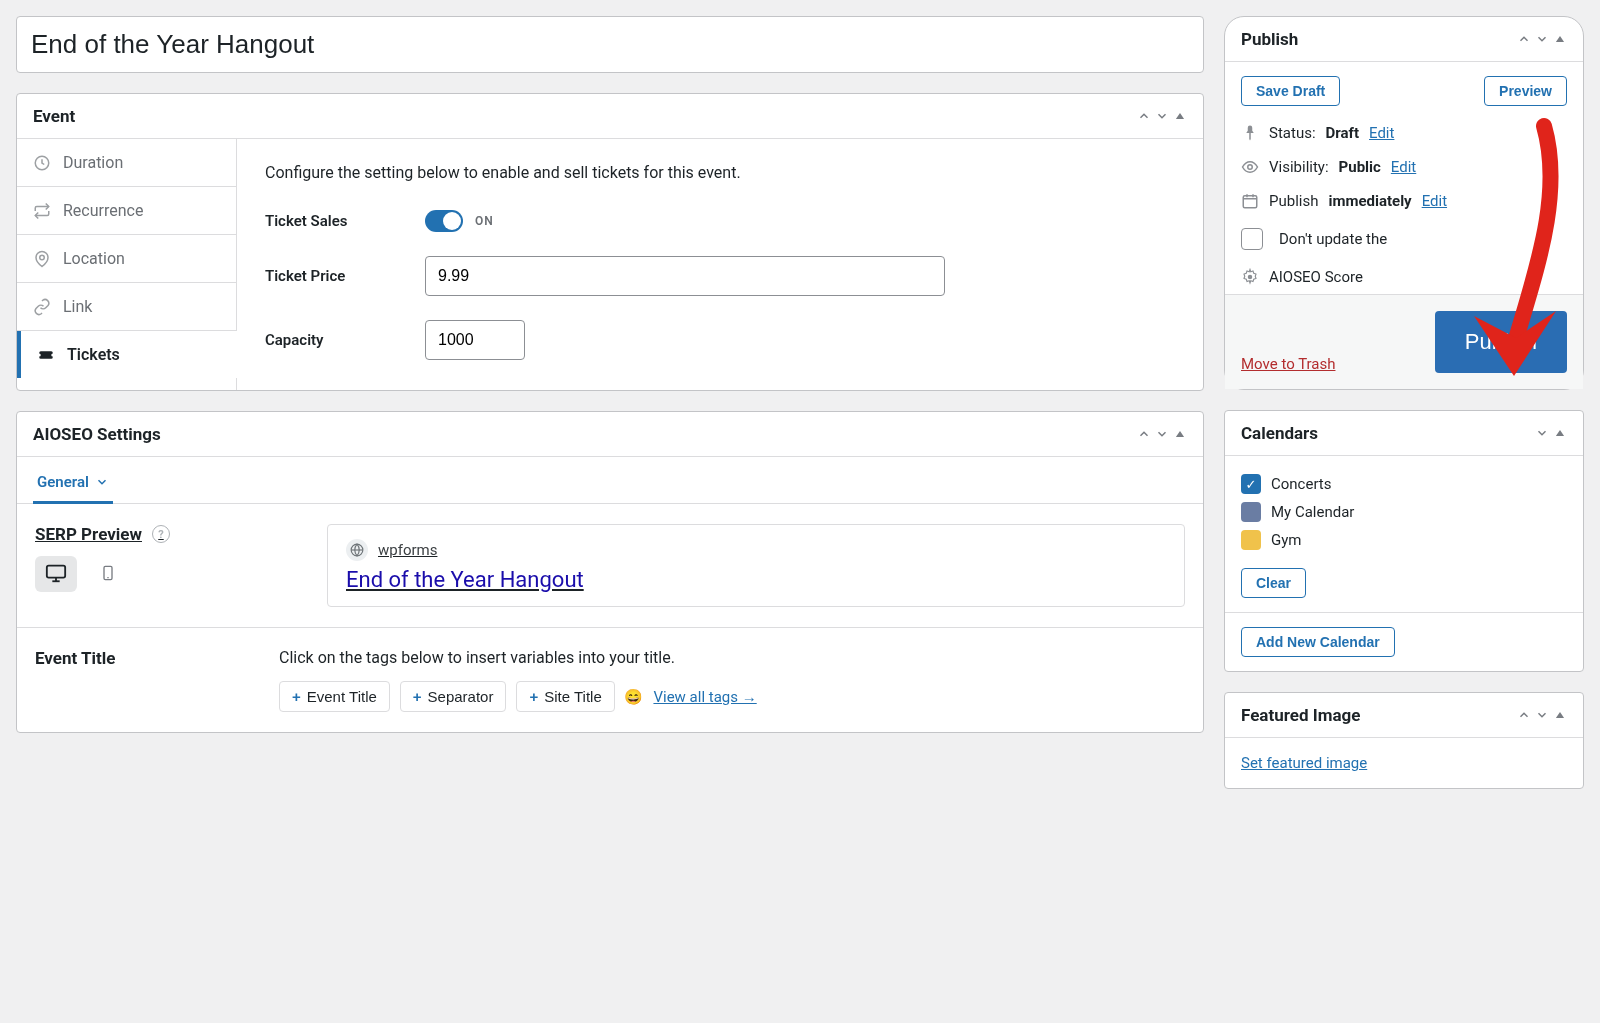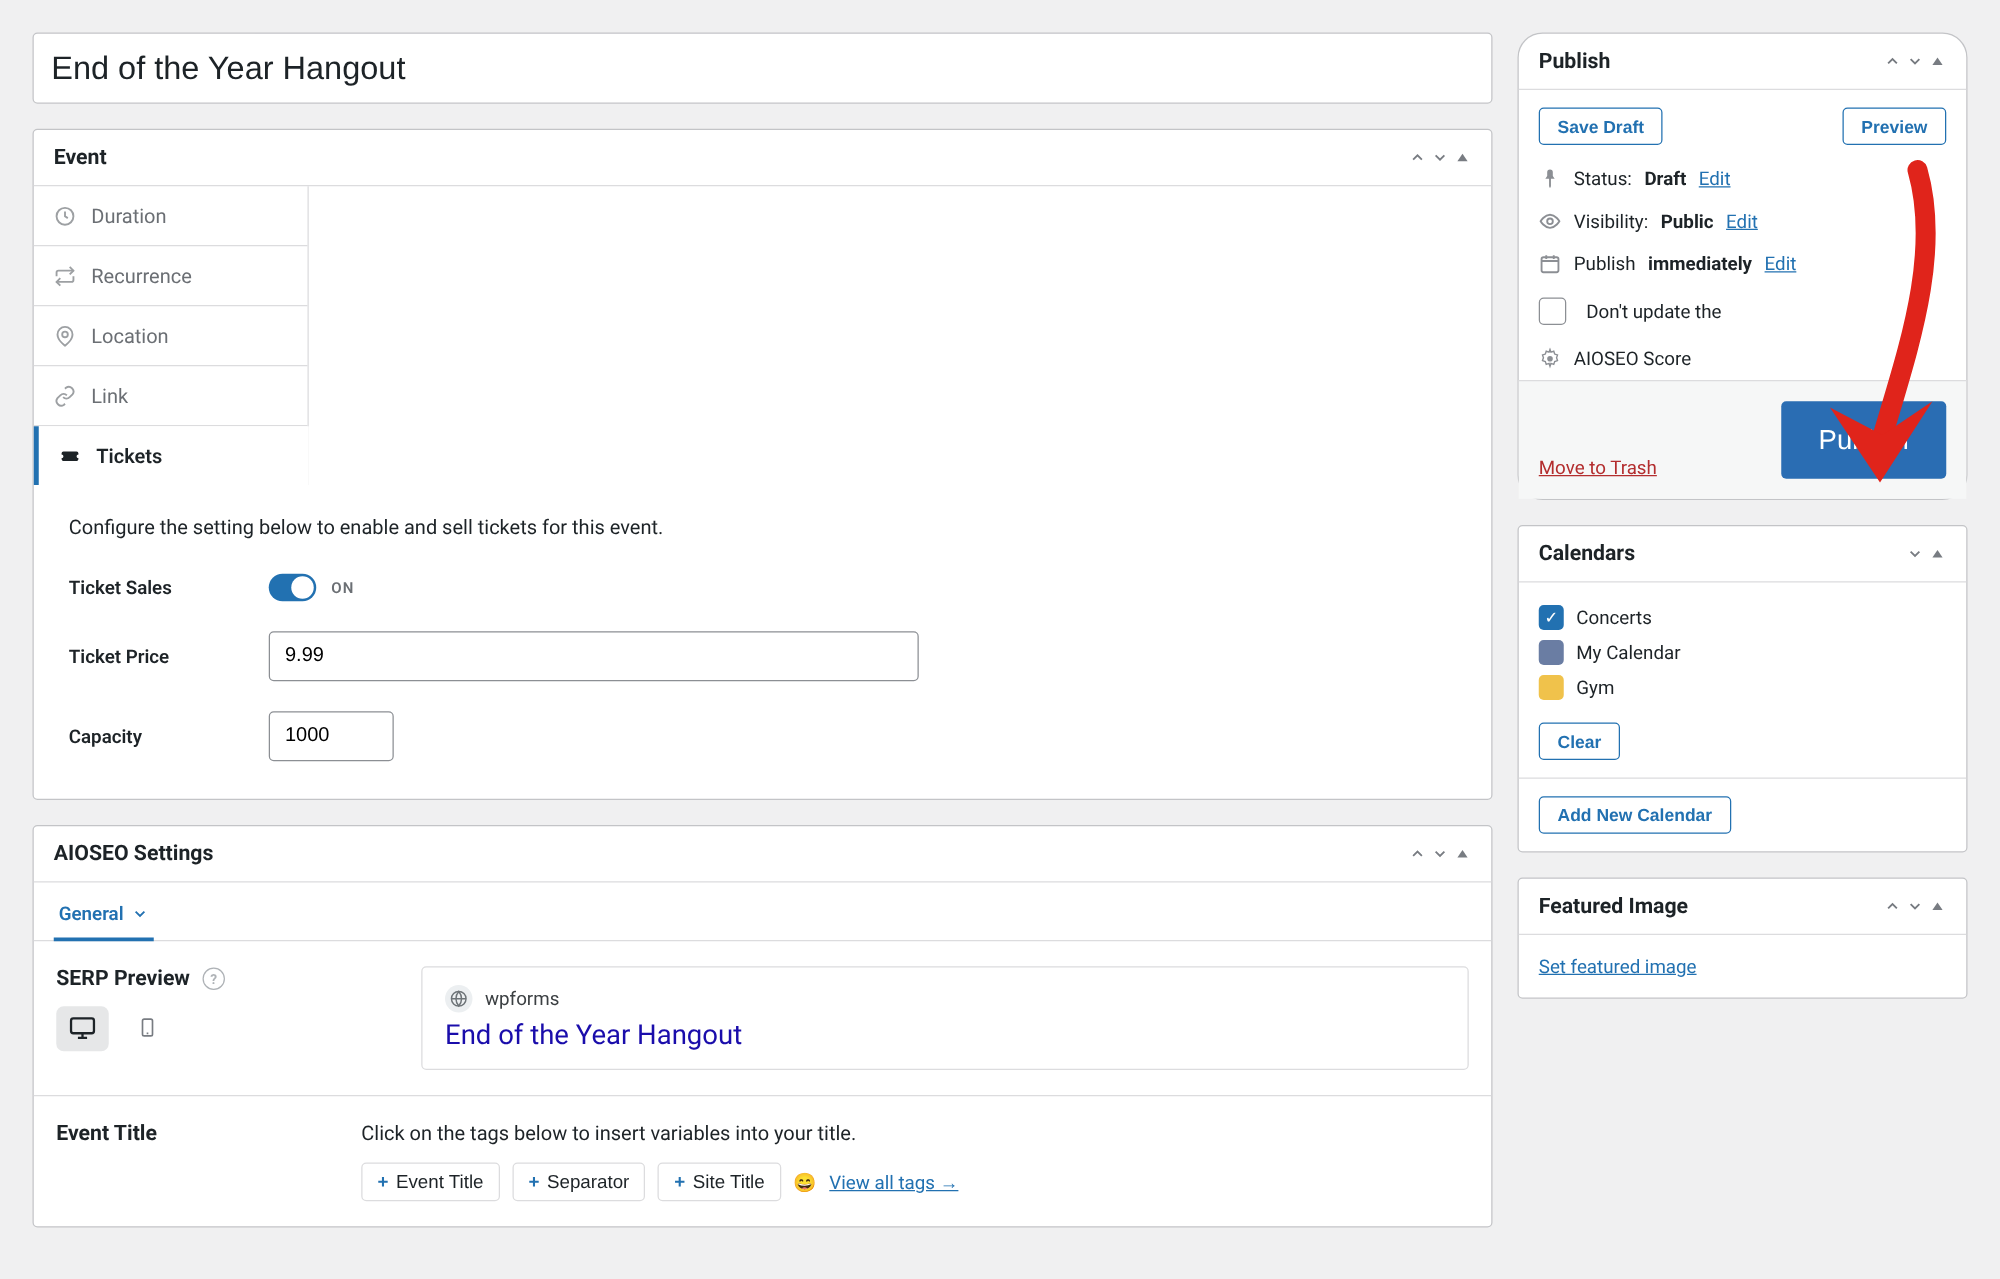--- a/index.html
+++ b/index.html
@@ -15,21 +15,21 @@
     --red: #b32d2e;
   }
   * { box-sizing: border-box; }
   body {
     margin: 0;
     background: var(--bg);
     font-family: -apple-system, BlinkMacSystemFont, "Segoe UI", Roboto, sans-serif;
     color: var(--text);
     font-size: 15px;
   }
-  .wrap { display: flex; gap: 20px; padding: 26px; }
+  .wrap { display: flex; gap: 20px; padding: 16px; }
   .main { flex: 1; display: flex; flex-direction: column; gap: 20px; }
   .side { width: 360px; display: flex; flex-direction: column; gap: 20px; position: relative; }
 
   
   .title-input {
     width: 100%;
     padding: 12px 14px;
     font-size: 26px;
     border: 1px solid var(--border);
     border-radius: 4px;
@@ -40,21 +40,21 @@
   
   .panel { border: 1px solid var(--border); background: var(--panel-bg); border-radius: 4px; }
   .panel-header {
     display: flex; align-items: center; justify-content: space-between;
     padding: 12px 16px;
     border-bottom: 1px solid var(--border-light);
     font-weight: 700;
     font-size: 17px;
   }
   .panel-header .ctrls { display: flex; gap: 4px; align-items: center; color: #787c82; }
-  .panel-body { padding: 16px; flex-direction: column; }
+  .panel-body { padding: 16px; }
 
   .chev { width: 14px; height: 14px; display: inline-block; }
   .chev svg { width: 100%; height: 100%; display: block; }
 
   
   .event-body { display: flex; padding: 0; }
   .event-tabs { width: 220px; border-right: 1px solid var(--border-light); }
   .event-tab {
     display: flex; align-items: center; gap: 12px;
     padding: 14px 16px;
@@ -103,21 +103,21 @@
   
   .tab-row { display: flex; border-bottom: 1px solid var(--border-light); padding: 6px 16px 0 16px; }
   .tab-btn {
     display: inline-flex; align-items: center; gap: 6px;
     padding: 10px 4px;
     color: var(--link);
     font-weight: 600;
     border-bottom: 3px solid var(--blue);
     margin-bottom: -1px;
   }
-  .serp-row { display: flex; align-items: flex-start; gap: 24px; padding: 20px 18px; border-bottom: 1px solid var(--border-light);}
+  .serp-row { display: flex; align-items: flex-start; gap: 24px; padding: 20px 18px; border-bottom: 1px solid var(--border-light); text-decoration: underline;}
   .serp-label { display: flex; align-items: center; gap: 10px; width: 220px; font-weight: 700; font-size: 17px;}
   .help-circ { width: 18px; height: 18px; border-radius: 50%; border: 1.5px solid #aeb2b6; display: inline-flex; align-items:center; justify-content:center; font-size: 11px; color:#aeb2b6;}
   .device-toggle { display: flex; gap: 10px; margin-top: 12px;}
   .dev-btn { width: 42px; height: 36px; border: none; border-radius: 6px; background: transparent; color: #787c82; display:inline-flex; align-items:center; justify-content:center;}
   .dev-btn.active { background: #e6e7e8; color: var(--text);}
   .serp-card { flex:1; border: 1px solid var(--border-light); border-radius: 4px; padding: 14px 18px; margin-left: 48px; }
   .serp-site { display: flex; align-items: center; gap: 10px; color: #3c4043; font-size: 15px; margin-bottom: 6px;}
   .serp-favicon { width: 22px; height: 22px; border-radius: 50%; background: #eceff1; display:inline-flex; align-items:center; justify-content:center; color:#6e7478;}
   .serp-title { color: #1a0dab; font-size: 22px; }
   .title-row { display:flex; padding: 20px 18px; }

